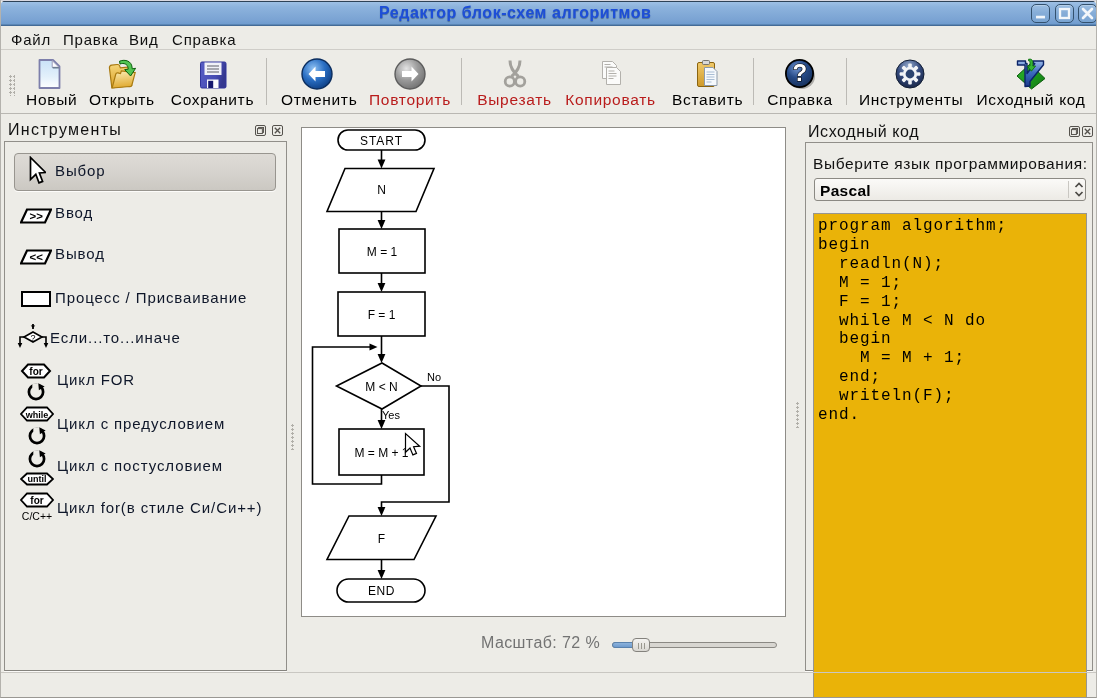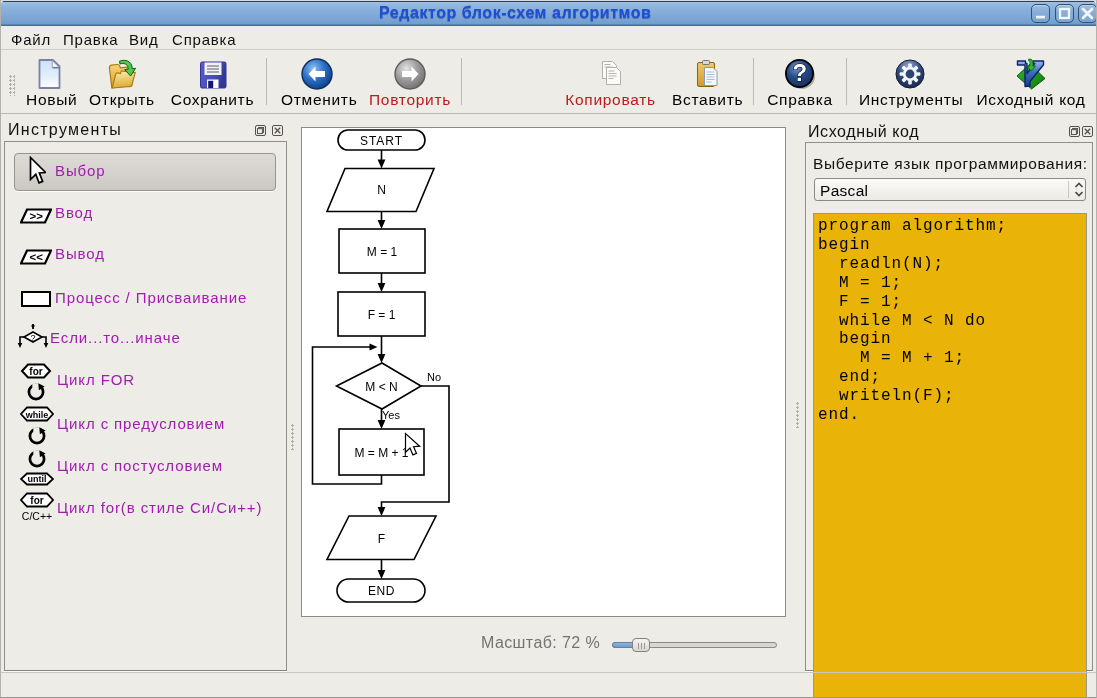--- a/index.html
+++ b/index.html
@@ -34,28 +34,28 @@
 #handle{position:absolute;left:8px;top:25px;width:6px;height:21px;
  background-image:radial-gradient(circle at 1.5px 1.5px,#b1afa9 1px,transparent 1.2px);
  background-size:4px 4px;}
 
 .docktitle{position:absolute;font-size:16px;color:#111;white-space:nowrap;letter-spacing:0.6px;}
 .dockbtn{position:absolute;width:11px;height:11px;border:1px solid #55524d;border-radius:2px;}
 .sunken{position:absolute;border:1px solid #918f8a;border-bottom-color:#85837e;
   box-shadow:0 1px 0 #fbfaf8;}
 .titem{position:absolute;left:14px;width:262px;height:38px;}
 .titem .tlab{position:absolute;left:41px;top:50%;transform:translateY(-56%);
-  font-size:15px;color:#a21caf;white-space:nowrap;letter-spacing:0.9px;}
+  font-size:15px;color:#0f172a;white-space:nowrap;letter-spacing:0.9px;}
 #selbtn{position:absolute;left:14px;top:153px;width:262px;height:38px;
   background:linear-gradient(#dedbd6 0%,#d6d3ce 50%,#cbc8c2 100%);
   border:1px solid #98958f;border-radius:4px;box-shadow:0 1px 0 #fdfcfa;}
 
 #combo{position:absolute;left:814px;top:178px;width:272px;height:23px;
   background:linear-gradient(#fbfaf8,#eceae5);border:1px solid #8b8983;
-  border-radius:3px;}
+  border-radius:3px;font-weight:bold;}
 #combo .ctext{position:absolute;left:5px;top:2.5px;font-size:15.5px;color:#000;letter-spacing:0.3px;}
 #codearea{position:absolute;left:813px;top:213px;width:274px;height:576px;
   background:#eab308;border:1px solid #989690;}
 #codearea pre{margin:3px 0 0 4px;font-family:"Liberation Mono",monospace;
   font-size:16px;line-height:18.9px;letter-spacing:0.9px;color:#000;}
 
 #zoomlabel{position:absolute;left:481px;top:634px;font-size:16px;color:#737373;letter-spacing:0.4px;}
 #statussep{position:absolute;left:1px;top:672px;width:1095px;height:1px;background:#c9c7c2;}
 #winborder{position:absolute;left:0;top:0;width:1097px;height:698px;
   border-left:1px solid #b4b2ad;border-right:1px solid #b4b2ad;border-bottom:1px solid #9a9893;
@@ -185,20 +185,30 @@
       <div class="tlabel">Отменить</div>
     </div>
   <div class="tbtn tdis" style="left:368px;width:81px">
     <svg width="32" height="32" viewBox="0 0 32 32">
       <circle cx="16" cy="16" r="15" fill="url(#gGrayBall)" stroke="#5c5c5c" stroke-width="1.4"></circle>
       <path d="M17.5 8.5 L24.5 16 L17.5 23.5 L17.5 19 L8 19 L8 13 L17.5 13 Z" fill="#fff"></path>
     </svg>
       <div class="tlabel">Повторить</div>
     </div>
   <div class="vsep" style="left:460px"></div>
+  <div class="tbtn tdis" style="left:475px;width:77px">
+    <svg width="32" height="32" viewBox="0 0 32 32">
+      <g stroke="#a3a19c" fill="none">
+      <path d="M11 2.5 C11 8 13.5 13.5 19.5 18.5 M21 2.5 C21 8 18.5 13.5 12.5 18.5" stroke-width="3"></path>
+      <circle cx="10.8" cy="23.5" r="4.6" stroke-width="2.8"></circle>
+      <circle cx="21.2" cy="23.5" r="4.6" stroke-width="2.8"></circle>
+        </g>
+    </svg>
+      <div class="tlabel">Вырезать</div>
+    </div>
   <div class="tbtn tdis" style="left:564px;width:91px">
     <svg width="32" height="32" viewBox="0 0 32 32">
       <g stroke="#b3b1ac" fill="#fbfbfa">
       <path d="M7.5 3.5 h10 l4 4 v13 h-14 Z"></path>
       <path d="M9.5 6.5 h6 M9.5 9 h8" stroke-width="1"></path>
       <path d="M11.5 9.5 h10 l4 4 v13 h-14 Z"></path>
       <path d="M13.5 13 h6 M13.5 15.5 h8 M13.5 18 h8 M13.5 20.5 h5" stroke-width="1"></path>
         </g>
     </svg>
       <div class="tlabel">Копировать</div>

